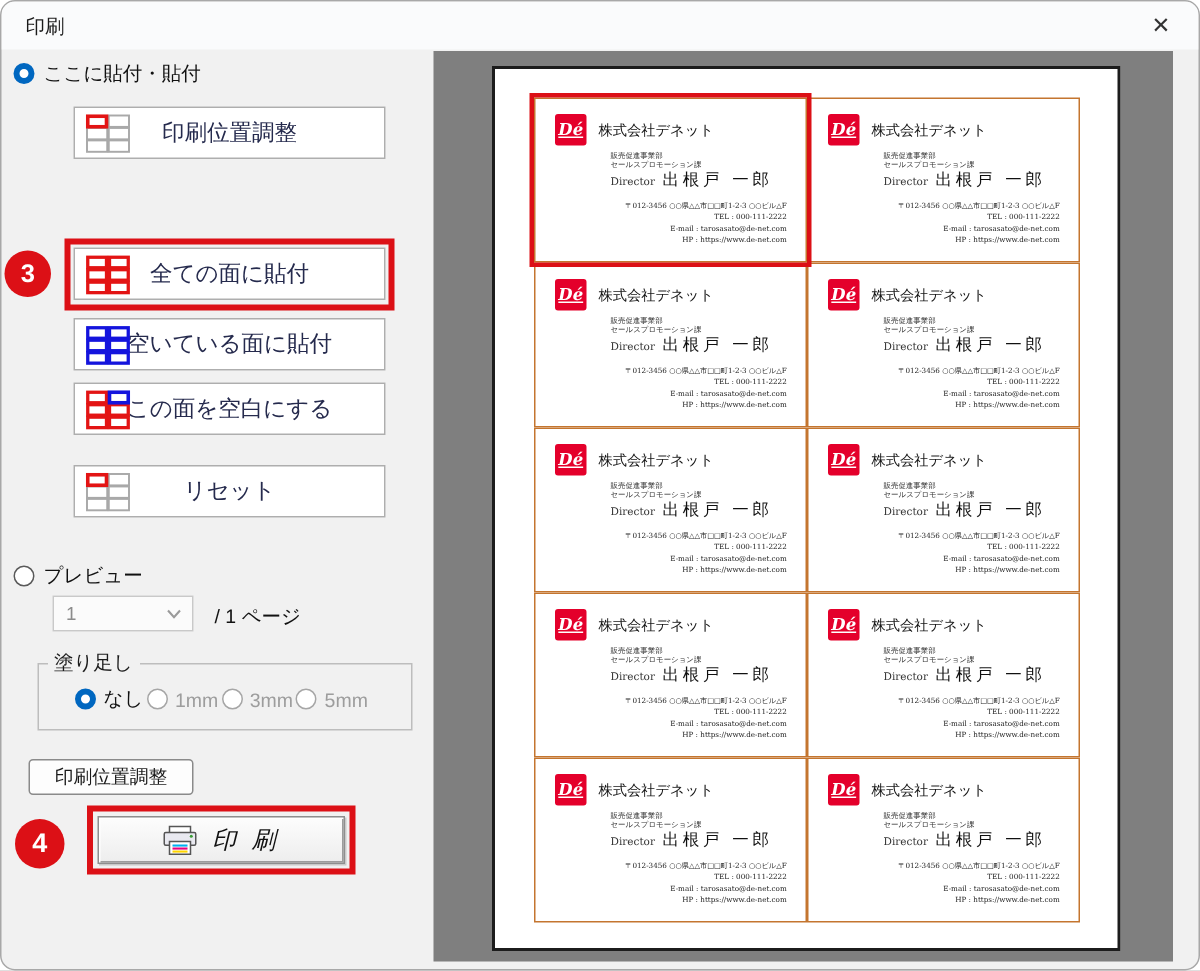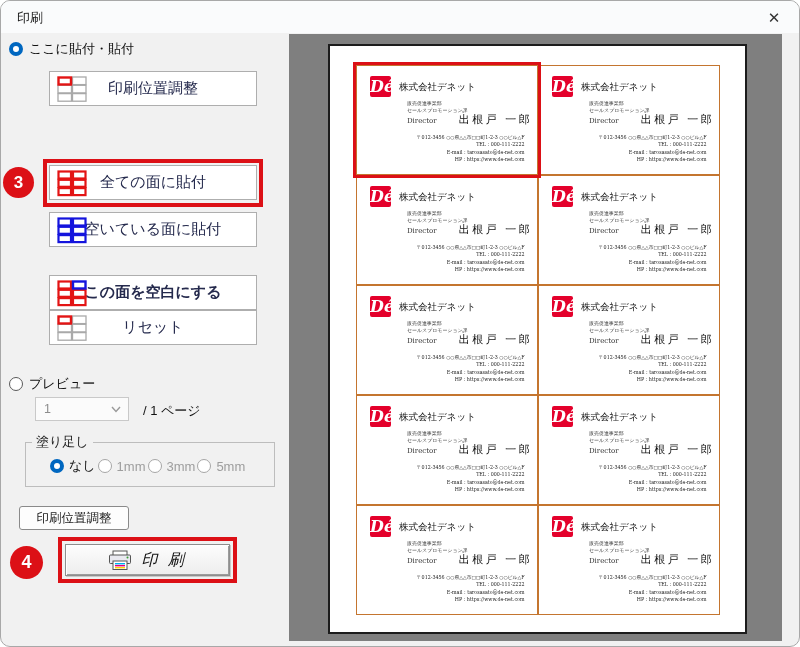--- a/index.html
+++ b/index.html
@@ -66,25 +66,25 @@
   .preview-area{position:absolute;left:288px;top:33px;width:493px;height:607px;
     background:var(--preview_gray);}
   .page{position:absolute;left:39px;top:10px;width:419px;height:590px;background:#fff;
     border:2px solid #1c1c1c;}
   .cards-grid{position:absolute;left:26px;top:19px;width:364px;height:550px;
     display:grid;grid-template-columns:repeat(2,1fr);grid-template-rows:repeat(5,1fr);}
   .card{position:relative;border:1px solid var(--grid_orange);background:#fff;overflow:hidden;cursor:pointer;}
   .card.hl{outline:3px solid var(--annotation_red);outline-offset:0;z-index:2;}
   .card-logo{position:absolute;left:13px;top:10px;width:21px;height:21px;background:var(--logo_red);
     border-radius:2px;color:#fff;font-family:"DejaVu Serif",serif;font-style:italic;font-weight:bold;
-    font-size:16px;text-align:center;line-height:21px;}
+    font-size:11px;text-align:center;line-height:21px;text-decoration:underline;}
   .card-company{position:absolute;left:42px;top:15px;font-size:9.5px;font-weight:400;color:#151515;}
   .card-dept{position:absolute;left:50px;top:35px;font-size:8px;color:#333;line-height:1.3;
     transform:scale(.62);transform-origin:left top;white-space:nowrap;font-family:"DejaVu Serif",serif;}
-  .card-nameline{position:absolute;left:50px;top:46px;display:flex;align-items:baseline;gap:22px;
+  .card-nameline{position:absolute;left:50px;top:46px;display:flex;align-items:baseline;gap:5px;
     font-family:"DejaVu Serif",serif;}
   .card-title{font-size:7px;color:#333;}
   .card-name{font-size:11px;color:#111;letter-spacing:2.5px;white-space:nowrap;}
   .card-contact{position:absolute;right:12px;top:68px;text-align:right;font-size:8px;color:#222;
     line-height:1.55;transform:scale(.6);transform-origin:right top;white-space:nowrap;
     font-family:"DejaVu Serif",serif;}
 </style>
 </head>
 <body>
 
@@ -136,21 +136,21 @@
           <rect x="16" y="1.5" width="12.5" height="7"></rect>
         <rect x="1.5" y="9.8" width="12.5" height="7"></rect>
           <rect x="16" y="9.8" width="12.5" height="7"></rect>
         <rect x="1.5" y="18.1" width="12.5" height="7"></rect>
           <rect x="16" y="18.1" width="12.5" height="7"></rect>
         </g>
     </svg>
     <span>空いている面に貼付</span>
   </div>
 
-  <div class="pbtn" style="top:274px;font-weight:bold;">
+  <div class="pbtn" style="top:254px;">
     <svg class="gicon" width="30" height="27" viewBox="0 0 30 27">
       <g fill="none" stroke="var(--icon_red)" stroke-width="2.2">
         <rect x="1.5" y="1.5" width="12.5" height="7"></rect>
           <rect x="1.5" y="9.8" width="12.5" height="7"></rect>
         <rect x="16" y="9.8" width="12.5" height="7"></rect>
           <rect x="1.5" y="18.1" width="12.5" height="7"></rect>
         <rect x="16" y="18.1" width="12.5" height="7"></rect>
         </g>
       <rect x="16" y="1.5" width="12.5" height="7" fill="none" stroke="var(--icon_blue)" stroke-width="2.4"></rect>
     </svg>

